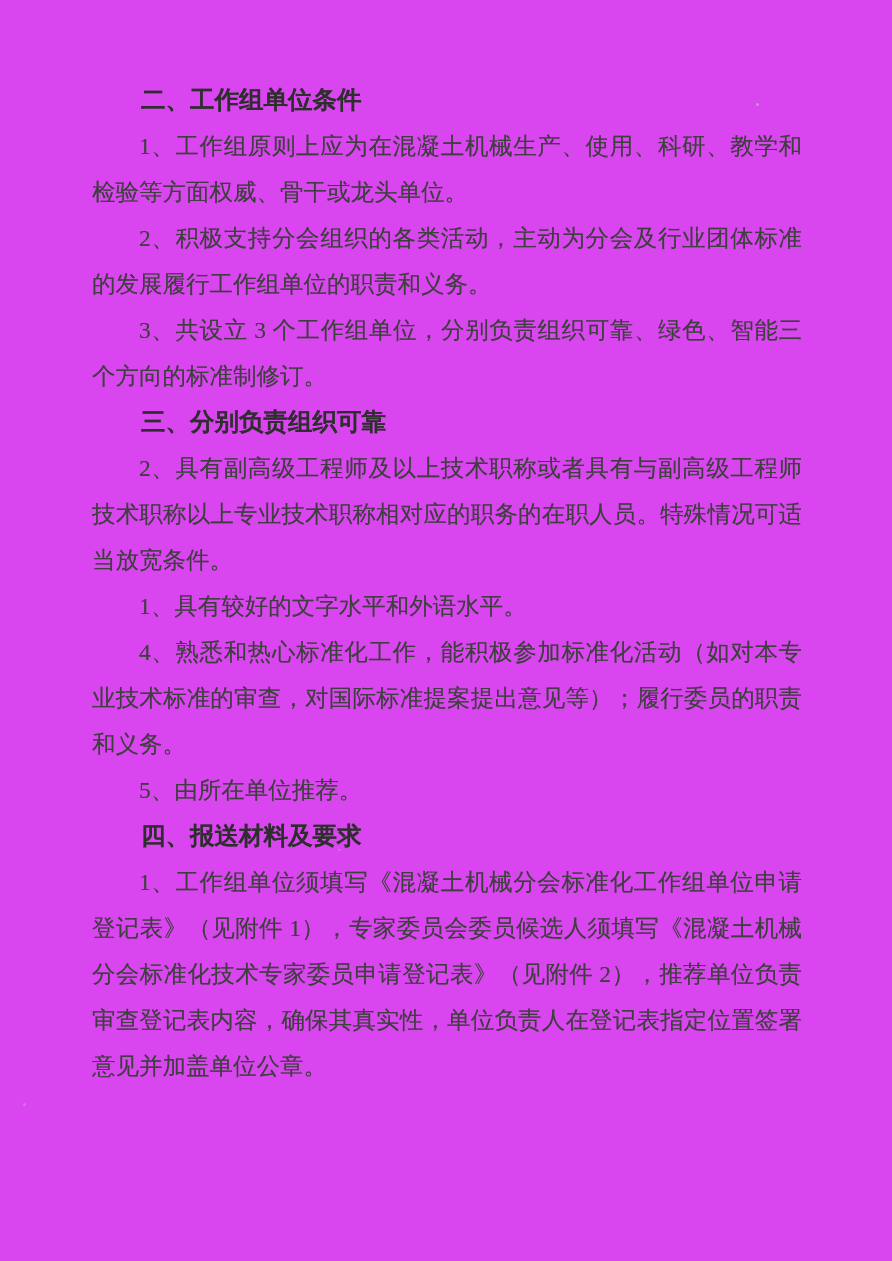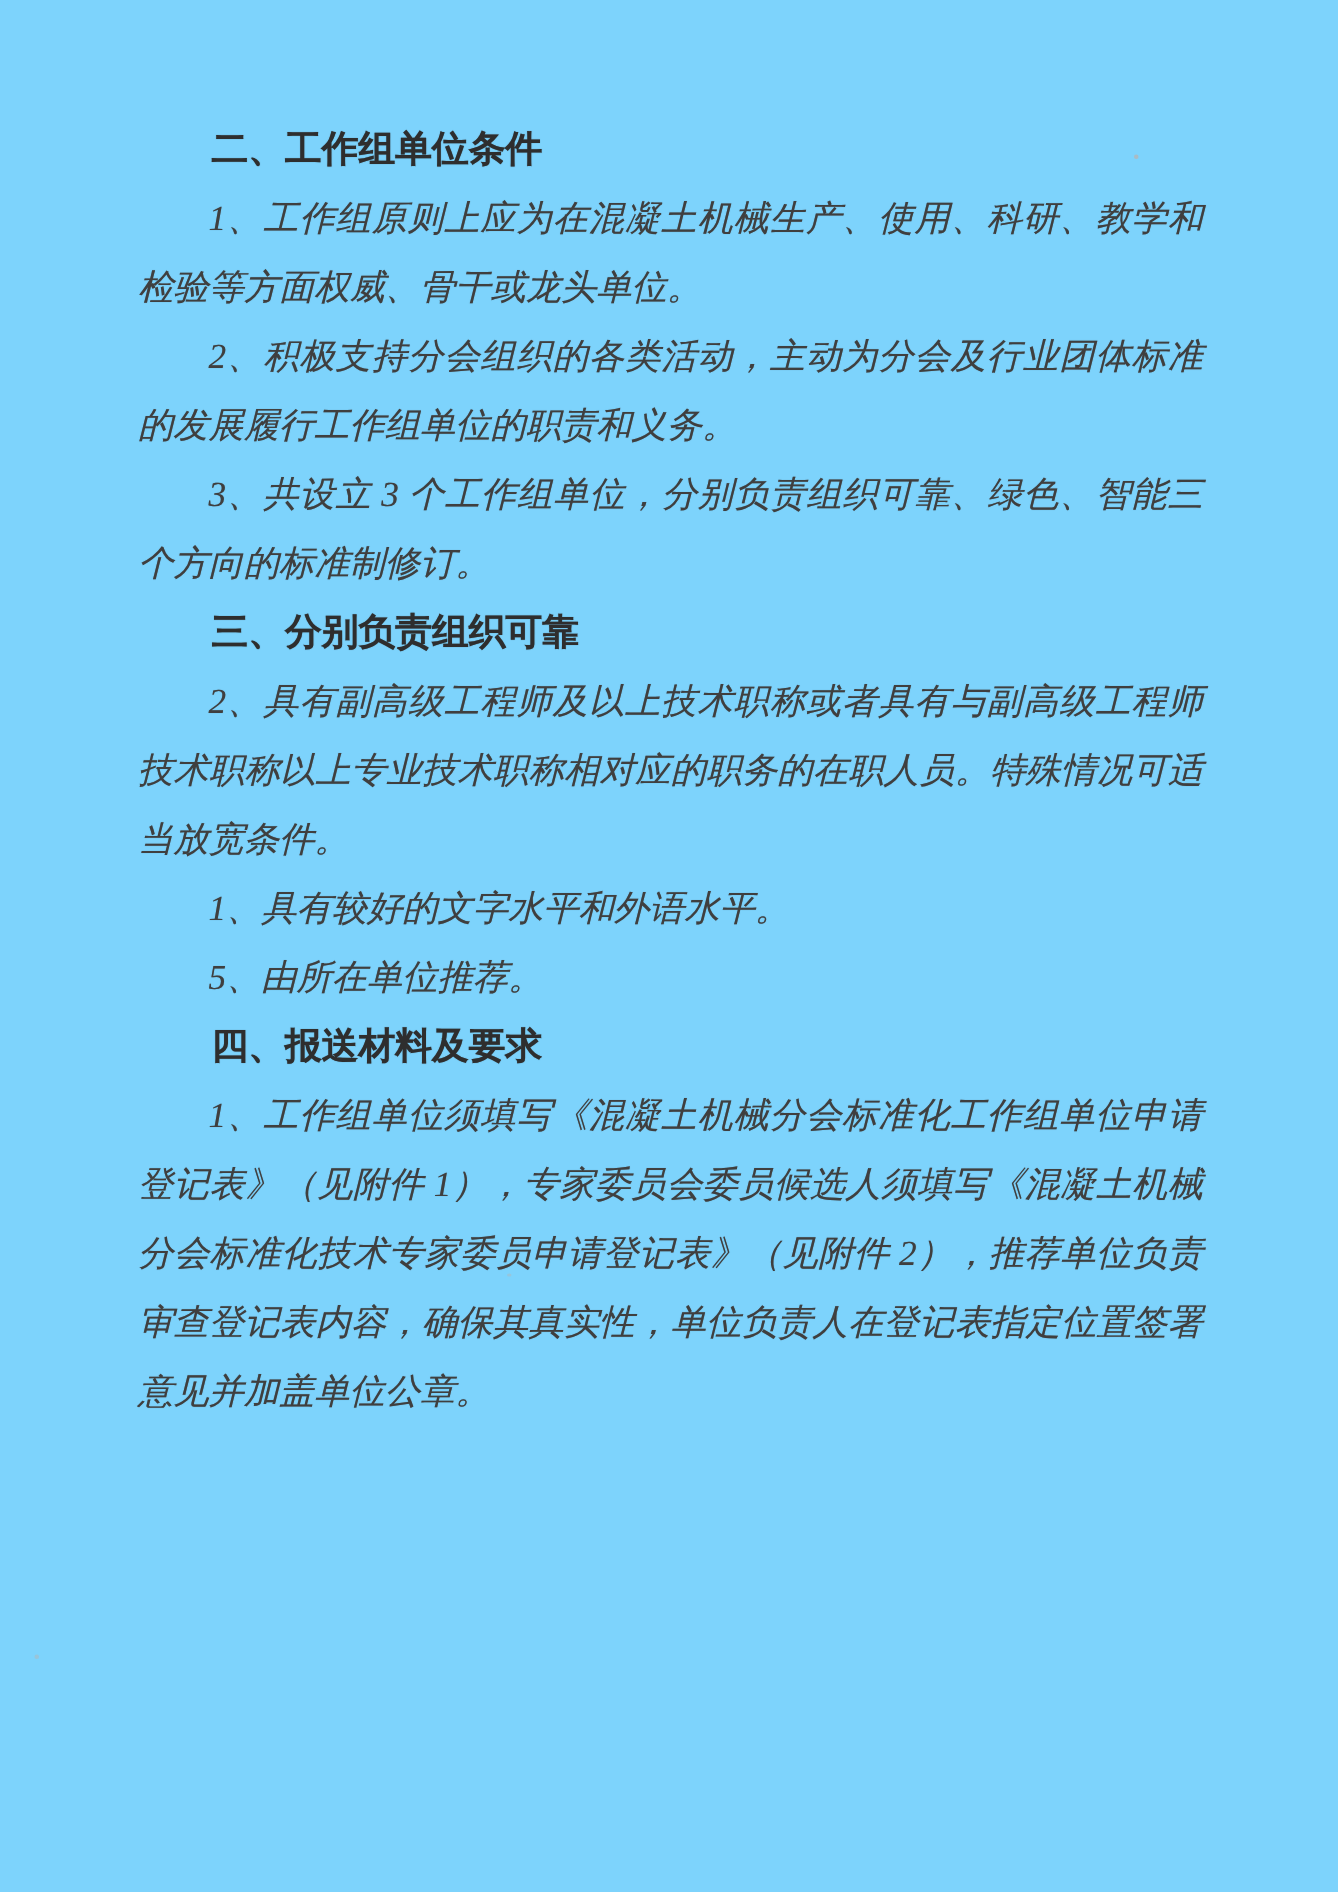--- a/index.html
+++ b/index.html
@@ -4,40 +4,39 @@
 <style>
   html, body {
     margin: 0;
     padding: 0;
     background: #ffffff;
   }
   .page {
     position: relative;
     width: 892px;
     height: 1261px;
-    background: #7dd3fc;
+    background: #d946ef;
     overflow: hidden;
     font-family: "Liberation Serif", serif;
     color: #3f3f3f;
   }
   .doc {
     position: absolute;
     left: 92px;
     top: 77px;
     width: 710px;
     font-size: 23.5px;
     line-height: 46px;
     text-align: justify;
     text-shadow: 0 0 0.5px rgba(70, 70, 70, 0.55);
   }
   .doc p {
     margin: 0;
     padding: 0;
     text-indent: 2em;
-    font-style: italic;
   }
   .doc h2.h {
     margin: 0;
     padding: 0;
     text-indent: 2em;
     font-size: 24.5px;
     line-height: 46px;
     font-weight: bold;
     font-family: "Liberation Sans", sans-serif;
     color: #2e2e2e;
@@ -62,20 +61,21 @@
   <div class="doc">
 
     <h2 class="h">二、工作组单位条件</h2>
     <p>1、工作组原则上应为在混凝土机械生产、使用、科研、教学和检验等方面权威、骨干或龙头单位。</p>
     <p>2、积极支持分会组织的各类活动，主动为分会及行业团体标准的发展履行工作组单位的职责和义务。</p>
     <p>3、共设立 3 个工作组单位，分别负责组织可靠、绿色、智能三个方向的标准制修订。</p>
 
     <h2 class="h">三、分别负责组织可靠</h2>
     <p>2、具有副高级工程师及以上技术职称或者具有与副高级工程师技术职称以上专业技术职称相对应的职务的在职人员。特殊情况可适当放宽条件。</p>
     <p>1、具有较好的文字水平和外语水平。</p>
+    <p>4、熟悉和热心标准化工作，能积极参加标准化活动（如对本专业技术标准的审查，对国际标准提案提出意见等）；履行委员的职责和义务。</p>
     <p>5、由所在单位推荐。</p>
 
     <h2 class="h">四、报送材料及要求</h2>
     <p>1、工作组单位须填写《混凝土机械分会标准化工作组单位申请登记表》（见附件 1），专家委员会委员候选人须填写《混凝土机械分会标准化技术专家委员申请登记表》（见附件 2），推荐单位负责审查登记表内容，确保其真实性，单位负责人在登记表指定位置签署意见并加盖单位公章。</p>
 
   </div>
 
   <div class="speck s1"></div>
   <div class="speck s2"></div>
   <div class="speck s3"></div>

